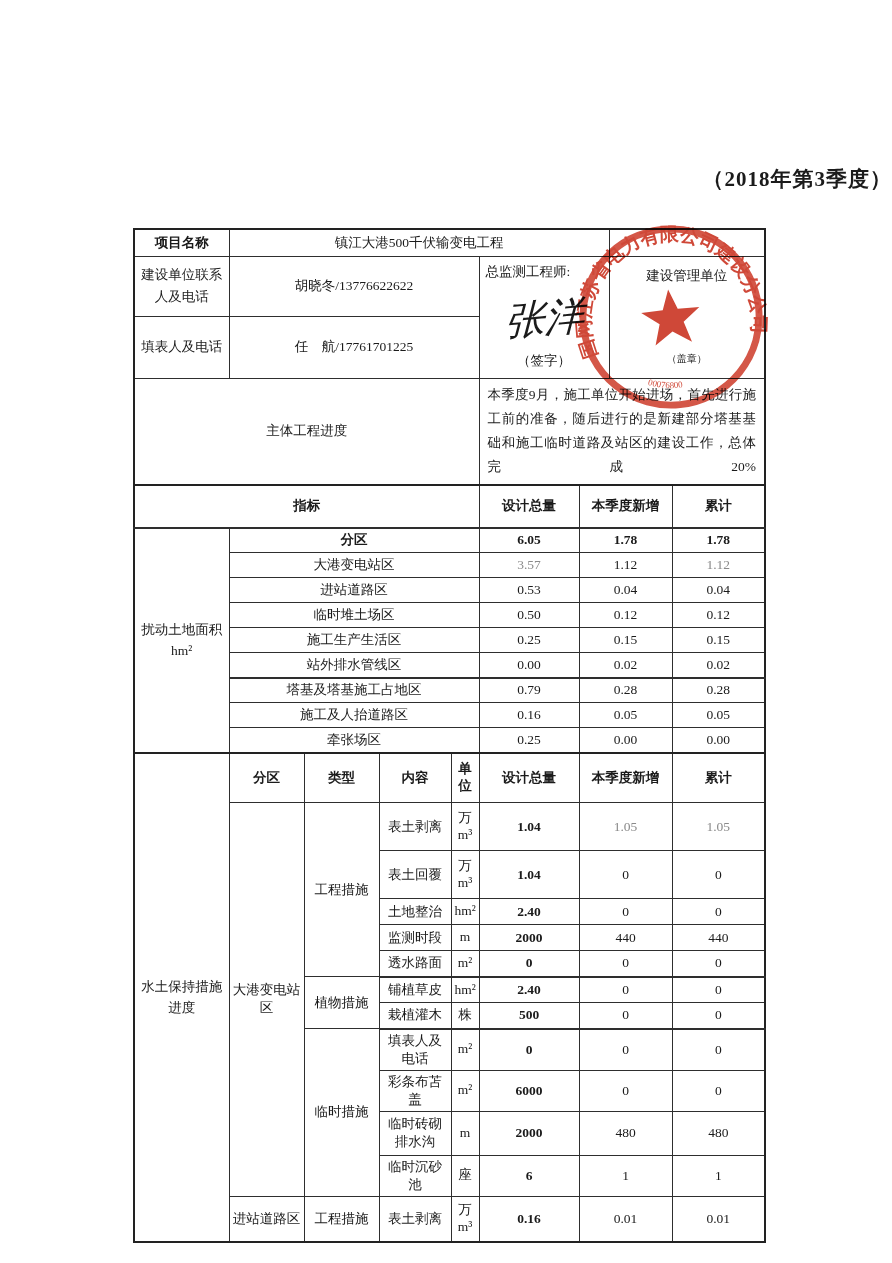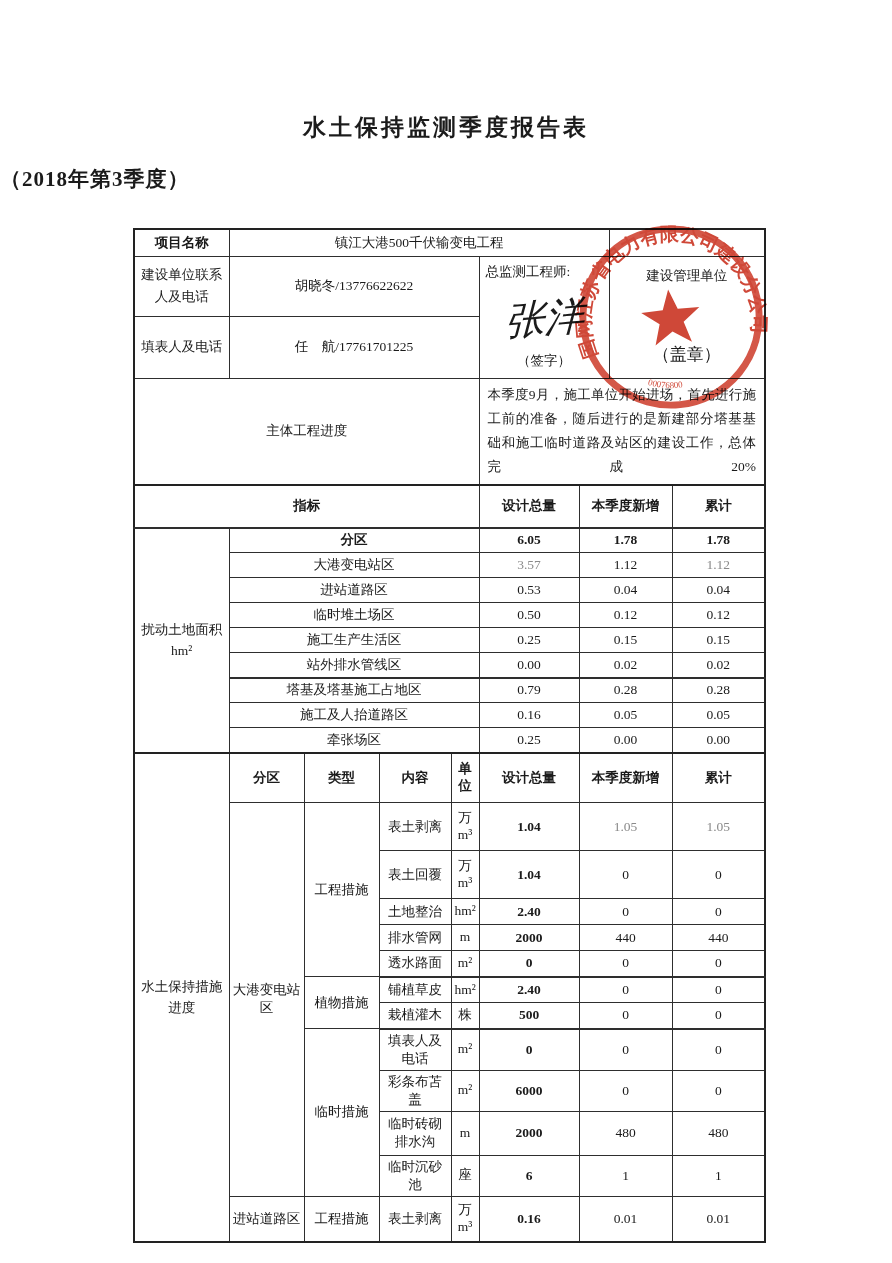--- a/index.html
+++ b/index.html
@@ -1,20 +1,20 @@
 <!DOCTYPE html>
 <html><head>
 <meta charset="utf-8">
 <style>
   html,body{margin:0;padding:0;background:#e8e8e8;}
   #page{position:relative;width:892px;height:1263px;background:#ffffff;margin:0 auto;
         font-family:"Liberation Serif","DejaVu Serif",serif;color:#1b1b1b;overflow:hidden;}
   .title{position:absolute;top:112px;left:0;width:892px;text-align:center;
          font-size:23px;font-weight:bold;letter-spacing:3px;}
-  .subtitle{position:absolute;top:165px;left:0;width:892px;text-align:left;
+  .subtitle{position:absolute;top:165px;left:0;width:892px;text-align:right;
             font-size:21px;font-weight:bold;letter-spacing:1px;}
   .period{position:absolute;top:204px;left:133px;font-size:14px;font-weight:bold;}
   .formwrap{position:absolute;top:228px;left:133px;}
   table{border-collapse:collapse;table-layout:fixed;width:633px;background:#fff;}
   table{border:2px solid #222;}
   #t2,#t3{margin-top:-2px;}
   td{border:1px solid #2e2e2e;text-align:center;vertical-align:middle;
      font-size:13.5px;padding:2px 3px;overflow:hidden;}
   .b{font-weight:bold;}
   .dim{color:#8a8a8a;}
@@ -24,33 +24,32 @@
   
   .sigcell{position:relative;padding:16px;}
   .siglabel{position:absolute;top:6px;left:6px;font-size:13.5px;}
   .signame{position:absolute;top:34px;left:0;width:100%;text-align:center;
            font-size:40px;font-style:italic;transform:rotate(-5deg) skewX(-6deg);
            font-family:"DejaVu Serif",serif;}
   .sighint{position:absolute;bottom:8px;left:0;width:100%;text-align:center;font-size:13.5px;}
   
   .sealcell{position:relative;padding:0;margin-top:20px;}
   .seallabel{position:absolute;top:10px;left:0;width:100%;text-align:center;font-size:13.5px;}
-  .sealhint{position:absolute;bottom:12px;left:0;width:100%;text-align:center;font-size:17px;}
+  .sealhint{position:absolute;bottom:12px;left:0;width:100%;text-align:center;font-size:10px;}
   
   .stamp{position:absolute;top:218px;left:572px;width:198px;height:198px;
          mix-blend-mode:multiply;opacity:.93;transform:rotate(-6deg);pointer-events:none;}
   .unitcell{line-height:1.25;}
   .lblA{line-height:1.6;}
 </style>
 </head>
 <body>
 
 <div id="page">
 
-  <div class="title">水土保持监测季度报告表</div>
   <div class="subtitle">（2018年第3季度）</div>
 
   <div class="formwrap">
 
     <table id="t1">
       <colgroup>
           <col style="width:95px">
           <col style="width:250px">
           <col style="width:130px">
           <col style="width:156px">
@@ -200,21 +199,21 @@
         <td>0</td>
       </tr>
       <tr style="height:26px">
         <td>土地整治</td>
         <td class="unitcell">hm²</td>
         <td class="b">2.40</td>
         <td>0</td>
         <td>0</td>
       </tr>
       <tr style="height:26px">
-        <td>排水管网</td>
+        <td>监测时段</td>
         <td class="unitcell">m</td>
         <td class="b">2000</td>
         <td>440</td>
         <td>440</td>
       </tr>
       <tr style="height:26px" class="hthick">
         <td>透水路面</td>
         <td class="unitcell">m²</td>
         <td class="b">0</td>
         <td>0</td>

